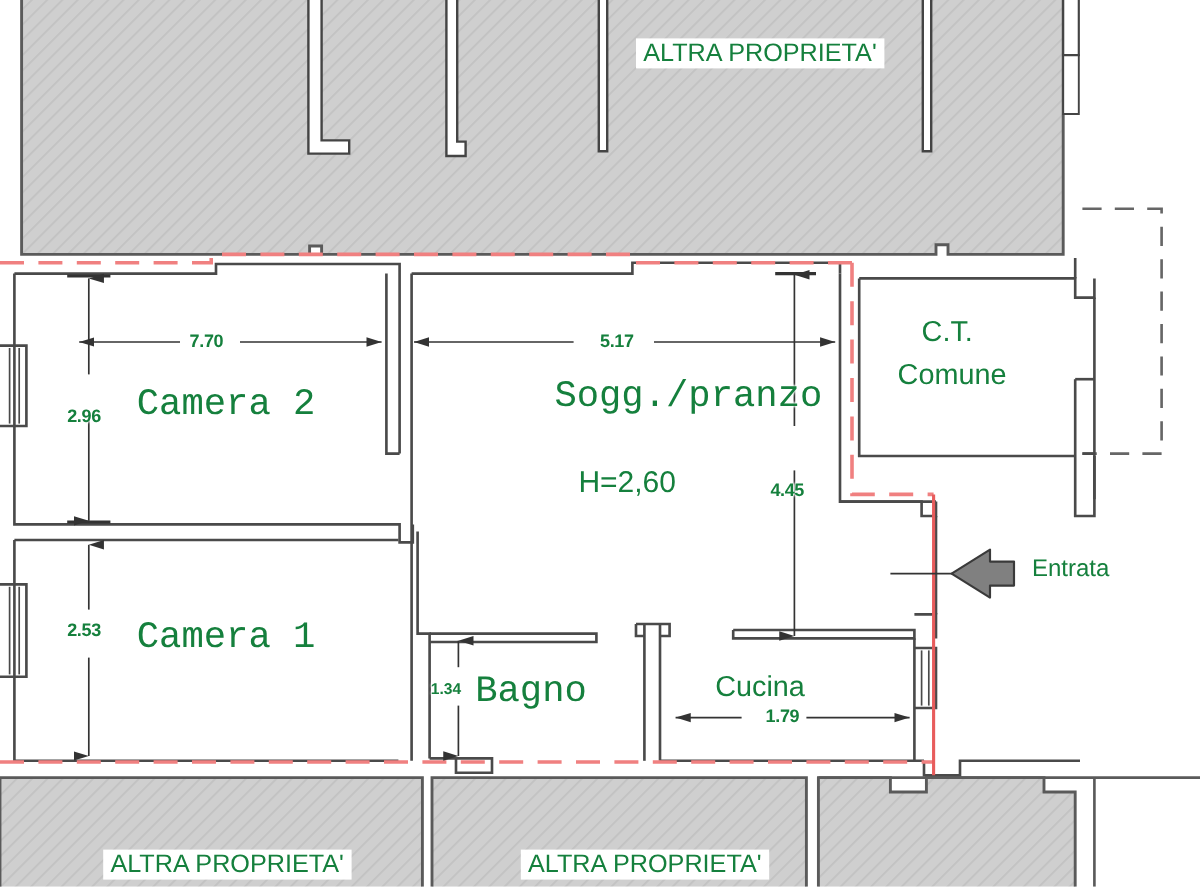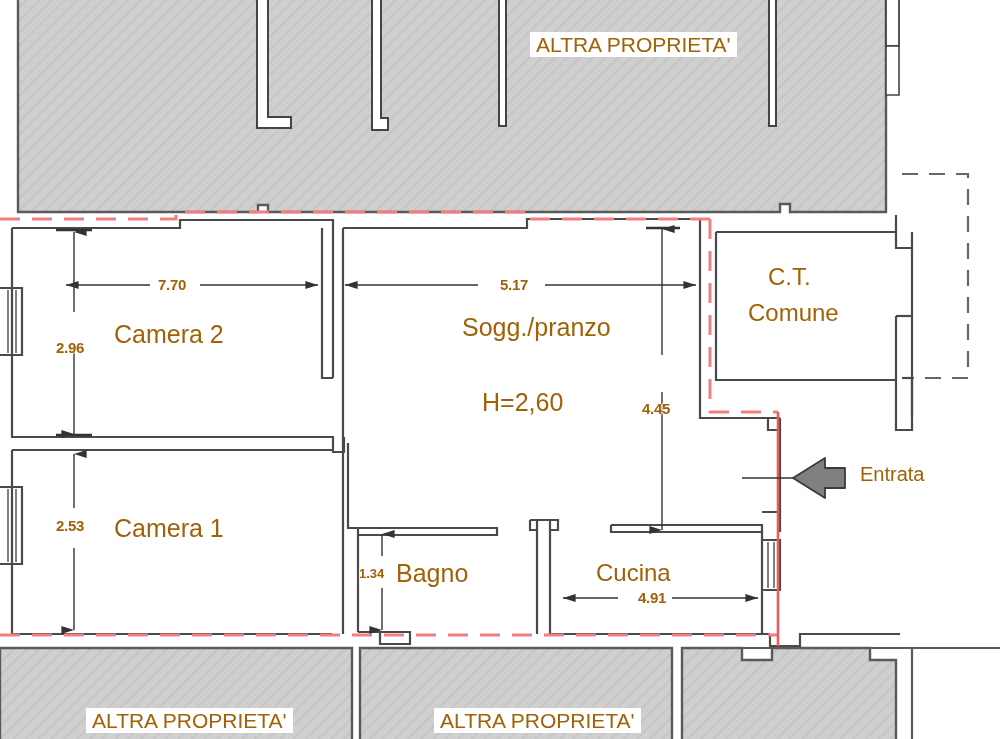--- a/index.html
+++ b/index.html
@@ -11,26 +11,26 @@
     width:1000px;
     height:739px;
     background:#ffffff;
     overflow:hidden;
   }
   #plan svg{position:absolute;left:0;top:0;}
 
   
   .lbl{
     position:absolute;
-    color:#a16207;
+    color:#15803d;
     white-space:nowrap;
     line-height:1;
     text-shadow:0 0 2px #fff,0 0 2px #fff,0 0 3px #fff;
   }
-  .room-name{font-size:25px;}
+  .room-name{font-size:31px;font-family:Liberation Mono, monospace;}
   .room-name-sm{font-size:24px;}
   .dim{font-size:15px;font-weight:600;letter-spacing:-0.3px;}
   .dim-sm{font-size:13px;font-weight:600;}
   .prop{
     font-size:21px;
     background:#ffffff;
     padding:2px 6px;
     text-shadow:none;
   }
   .entrata{font-size:20px;}
@@ -215,15 +215,15 @@
   <div class="lbl dim" style="left:56px; top:340px;">2.96</div>
 
   <div class="lbl dim" style="left:56px; top:518px;">2.53</div>
 
   <div class="lbl dim" style="left:500px; top:277px;">5.17</div>
 
   <div class="lbl dim" style="left:642px; top:365px;margin-top:36px;">4.45</div>
 
   <div class="lbl dim-sm" style="left:359px; top:567px;">1.34</div>
 
-  <div class="lbl dim" style="left:638px; top:590px;">4.91</div>
+  <div class="lbl dim" style="left:638px; top:590px;">1.79</div>
 
 </div>
 
 </body></html>

